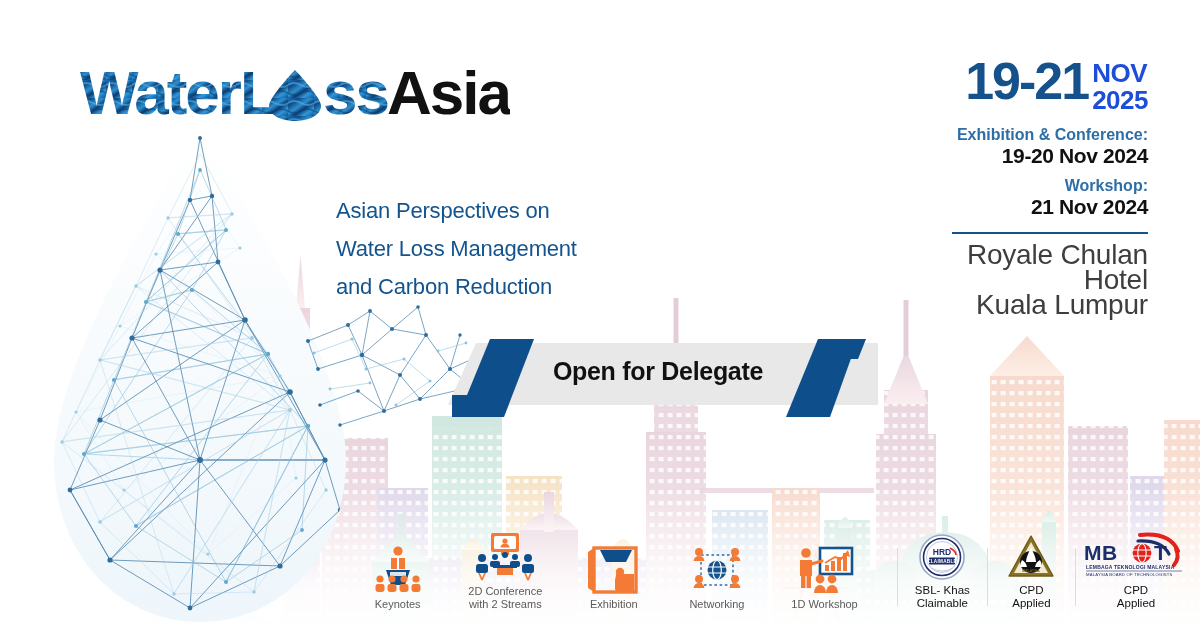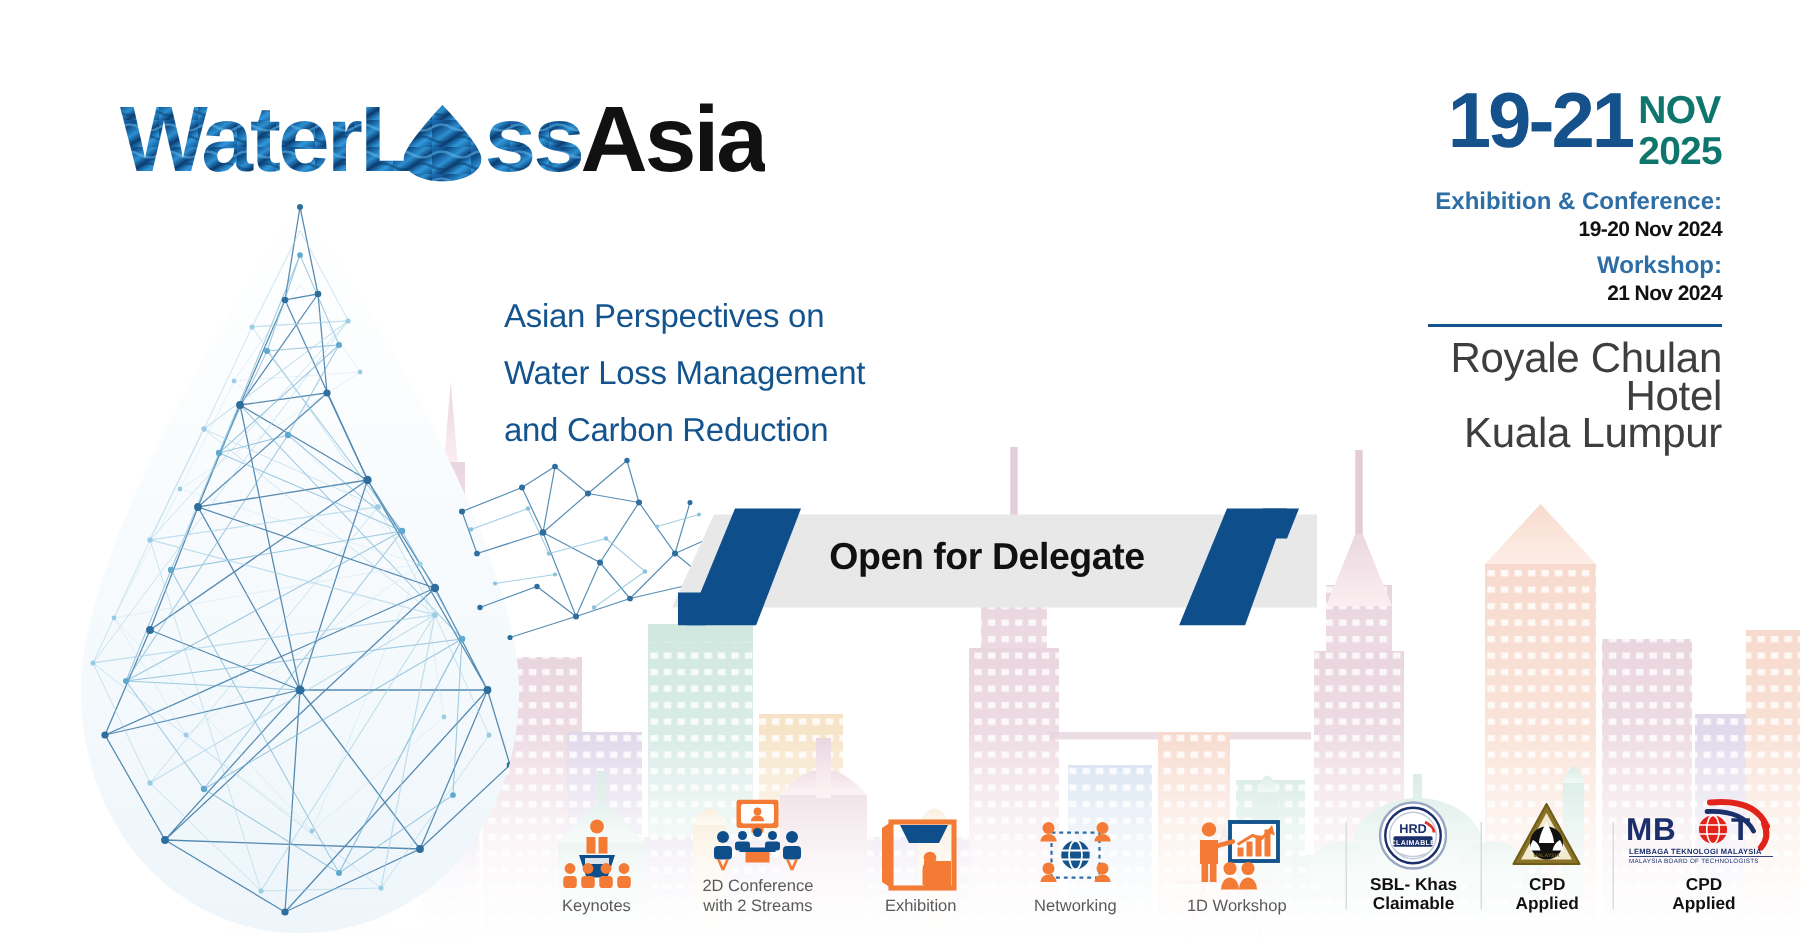--- a/index.html
+++ b/index.html
@@ -58,28 +58,28 @@
   .date-top{
     display:flex;align-items:flex-start;justify-content:flex-end;gap:4px;
     line-height:1;
   }
   .date-range{
     color:#15528C;font-weight:bold;font-size:52px;letter-spacing:-2px;
     line-height:0.92;
   }
   .date-mon{
     display:flex;flex-direction:column;align-items:flex-start;
-    color:#0f766e;font-weight:bold;font-size:26px;line-height:1.02;
+    color:#1d4ed8;font-weight:bold;font-size:26px;line-height:1.02;
     letter-spacing:-0.5px;padding-top:2px;
   }
   .sub-label{
     color:#2E6EA6;font-weight:bold;font-size:16px;margin-top:13px;line-height:1.15;
   }
   .sub-value{
-    color:#111;font-weight:bold;font-size:14px;line-height:1.15;letter-spacing:-0.4px;
+    color:#111;font-weight:bold;font-size:21px;line-height:1.15;letter-spacing:-0.4px;
   }
   .sub-label.tight{margin-top:8px;}
   #date-rule{
     height:2px;background:#14548E;margin:13px 0 8px auto;width:196px;
   }
   #venue{
     color:#3E3E3E;font-size:28px;line-height:25px;font-weight:400;
     white-space:pre-line;letter-spacing:-0.2px;
   }
   
@@ -88,21 +88,21 @@
     display:flex;align-items:flex-end;
   }
   .feat{
     display:flex;flex-direction:column;align-items:center;justify-content:flex-end;
     text-align:center;
   }
   .feat .ic{height:48px;display:flex;align-items:flex-end;justify-content:center;}
   .feat .cap{
     color:#5A5A5A;font-size:11px;line-height:12.5px;margin-top:4px;white-space:pre-line;
   }
-  .feat.badge .cap{color:#111;font-weight:bold;font-size:11.5px;line-height:13px;}
+  .feat.badge .cap{color:#111;font-weight:normal;font-size:11.5px;line-height:13px;}
   .vdiv{width:1px;height:58px;background:#D8DDE2;margin:0 6px 4px 6px;}
   .sp{width:26px;}
 </style>
 </head>
 <body>
 
 <div id="banner">
 
   <svg id="skyline" viewBox="0 0 1200 470" preserveAspectRatio="none">
     <defs>

